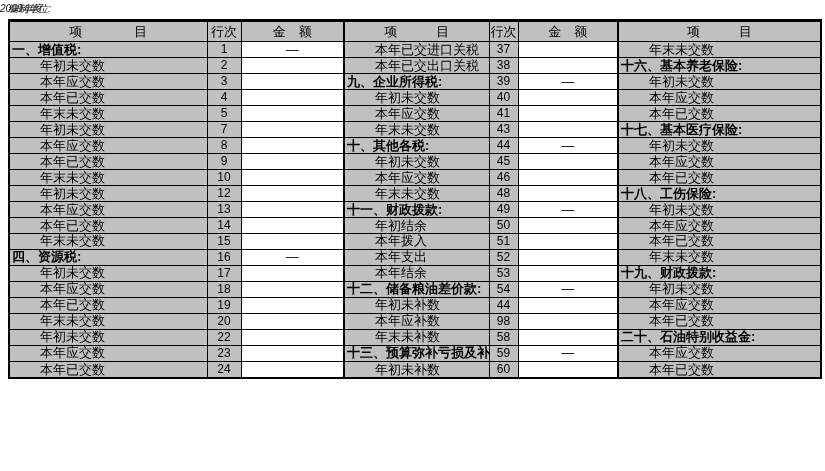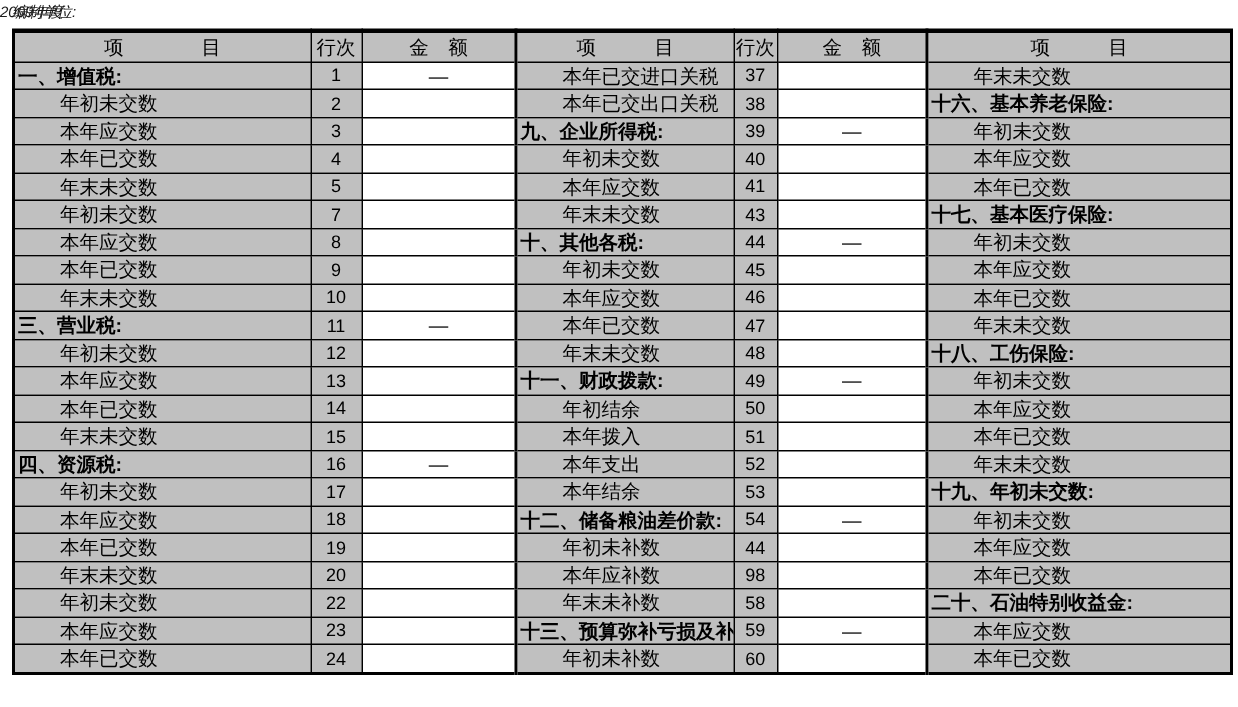--- a/index.html
+++ b/index.html
@@ -1,21 +1,21 @@
 <!DOCTYPE html>
 <html><head>
 <meta charset="utf-8">
 <style>
   html,body{margin:0;padding:0;background:#fff;}
   .page{position:relative;width:825px;height:471px;background:#ffffff;overflow:hidden;
         font-family:"Liberation Sans","DejaVu Sans",sans-serif;color:#000;}
   .top-label{position:absolute;top:3px;font-size:10px;line-height:12px;color:#1a1a1a;font-style:italic;}
   .top-label.prepared{left:8px;}
   .top-label.period{left:0;right:0;}
-  table.sheet{position:absolute;left:8px;top:19px;width:812px;height:431px;
+  table.sheet{position:absolute;left:8px;top:19px;width:812px;height:360px;
         border-collapse:collapse;table-layout:fixed;
         border:2px solid #000;border-top:3px solid #000;}
   th,td{border:1px solid #000;padding:0;margin:0;overflow:hidden;white-space:pre;
         font-size:13px;line-height:1.05;font-weight:normal;vertical-align:middle;}
   thead th{height:19px;background:#c0c0c0;text-align:center;}
   td.item{background:#c0c0c0;text-align:left;padding-left:30px;}
   td.item.section{padding-left:2px;font-weight:bold;}
   td.line{background:#c0c0c0;text-align:center;font-size:12px;}
   td.amount{background:#ffffff;text-align:center;}
   .grp{border-left:2px solid #000;}
@@ -124,29 +124,20 @@
         <tr>
           <td class="item">年末未交数</td>
           <td class="line">10</td>
           <td class="amount"></td>
           <td class="item grp">本年应交数</td>
           <td class="line">46</td>
           <td class="amount"></td>
           <td class="item grp">本年已交数</td>
         </tr>
         <tr>
-          <td class="item section">三、营业税:</td>
-          <td class="line">11</td>
-          <td class="amount">—</td>
-          <td class="item grp">本年已交数</td>
-          <td class="line">47</td>
-          <td class="amount"></td>
-          <td class="item grp">年末未交数</td>
-        </tr>
-        <tr>
           <td class="item">年初未交数</td>
           <td class="line">12</td>
           <td class="amount"></td>
           <td class="item grp">年末未交数</td>
           <td class="line">48</td>
           <td class="amount"></td>
           <td class="item grp section">十八、工伤保险:</td>
         </tr>
         <tr>
           <td class="item">本年应交数</td>
@@ -184,21 +175,21 @@
           <td class="amount"></td>
           <td class="item grp">年末未交数</td>
         </tr>
         <tr>
           <td class="item">年初未交数</td>
           <td class="line">17</td>
           <td class="amount"></td>
           <td class="item grp">本年结余</td>
           <td class="line">53</td>
           <td class="amount"></td>
-          <td class="item grp section">十九、年初未交数:</td>
+          <td class="item grp section">十九、财政拨款:</td>
         </tr>
         <tr>
           <td class="item">本年应交数</td>
           <td class="line">18</td>
           <td class="amount"></td>
           <td class="item grp section">十二、储备粮油差价款:</td>
           <td class="line">54</td>
           <td class="amount">—</td>
           <td class="item grp">年初未交数</td>
         </tr>

